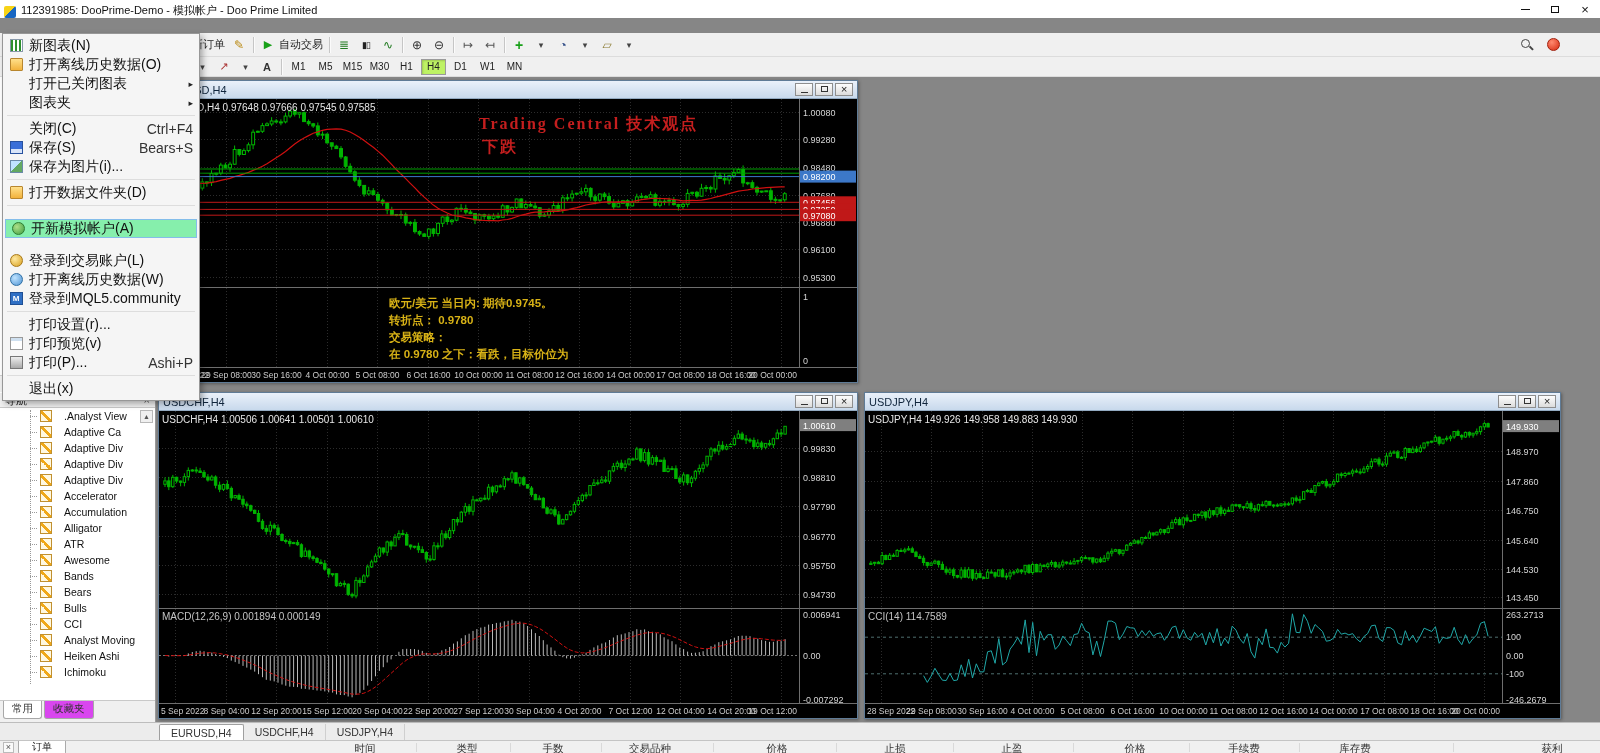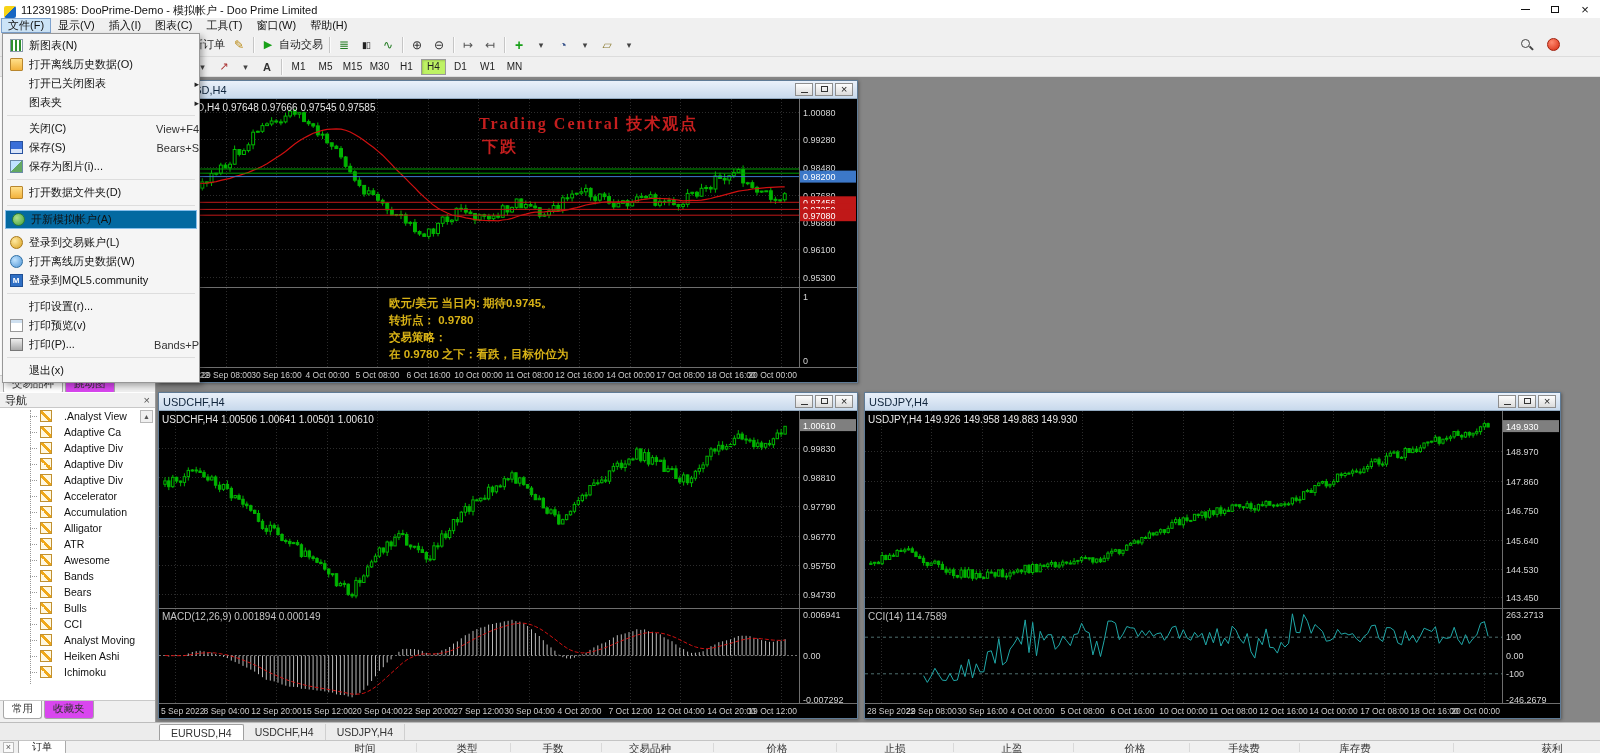--- a/index.html
+++ b/index.html
@@ -112,28 +112,28 @@
   
   .terminal{position:absolute;top:740px;left:0;right:0;bottom:0;background:#f0f0f0;border-top:1px solid #c4c4c4;font-size:10.5px;z-index:4}
   .term-close{position:absolute;left:3px;top:1px;width:11px;height:11px;text-align:center;color:#555;border:1px solid #bbb;background:#fafafa;font-size:9px;line-height:9px}
   .term-close::before{content:"×"}
   .term-tab{position:absolute;left:18px;top:0;height:13px;padding:0 13px;background:#fff;border:1px solid #aaa;border-top:none;display:flex;align-items:center;font-size:10px;border-radius:0 0 2px 2px;color:#222}
   .tcol{position:absolute;top:1px;transform:translateX(-50%);color:#333;white-space:nowrap}
   .tsepv{position:absolute;top:2px;width:1px;height:9px;background:#d9d9d9}
 
   
   .menu-pop{position:absolute;left:2px;top:33px;width:198px;z-index:100;background:#f5f5f5;border:1px solid #979797;box-shadow:3px 3px 6px rgba(0,0,0,.3);padding:2px 0}
-  .mi{height:19px;display:flex;align-items:center;font-size:11px;color:#111;}
+  .mi{height:19px;display:flex;align-items:center;font-size:14px;color:#111;padding-right:6px}
   .mi .gut{flex:0 0 26px;display:flex;align-items:center;justify-content:center}
   .mic{width:13px;height:13px;display:flex;align-items:center;justify-content:center}
   .mi .lbl{flex:1;white-space:nowrap}
   .mi .sc{color:#333;padding-left:8px}
   .subar{width:10px;text-align:right;color:#222;font-size:9px}
   .subar::before{content:"▸"}
-  .mi.hl{background:#0369a1;box-shadow:inset 0 0 0 1px #84bdea;margin:4px 2px}
+  .mi.hl{background:#86efac;box-shadow:inset 0 0 0 1px #84bdea;margin:13px 2px}
   .msep{height:1px;background:#ddd;margin:3px 4px}
   .mic-chart-new{border:1px solid #8899aa;background:repeating-linear-gradient(90deg,#2d8f2d 0 2px,#fff 2px 4px)}
   .mic-folder,.mic-folder-open{background:linear-gradient(#ffe08a,#f2b23c);border:1px solid #b8862e;border-radius:1px}
   .mic-disk{background:#3a6fd8;border:1px solid #27519e;box-shadow:inset 0 -4px 0 #d8e4f8}
   .mic-image{background:linear-gradient(135deg,#bfe3ff 50%,#63a963 50%);border:1px solid #6b8aa8}
   .mic-account{background:radial-gradient(circle at 35% 35%,#aee08a,#3f9f3f);border-radius:50%;border:1px solid #2e7d32}
   .mic-login{background:radial-gradient(circle at 35% 35%,#ffe9a0,#d8a020);border-radius:50%;border:1px solid #a87818}
   .mic-web{background:radial-gradient(circle at 35% 35%,#bfe3ff,#4f94d4);border-radius:50%;border:1px solid #2f6fa4}
   .mic-mql5{background:#2f6fc4;border:1px solid #1f4f94}
   .mic-mql5::before{content:"M";color:#fff;font-size:8px;font-weight:bold}
@@ -154,29 +154,20 @@
         </div>
       <div class="cap-btn">
           <span class="glyph-max"></span>
         </div>
       <div class="cap-btn">
           <span class="glyph-close"></span>
         </div>
     </div>
   </div>
 
-  <div class="menubar">
-      <div class="mb-item active">文件(F)</div>
-      <div class="mb-item">显示(V)</div>
-      <div class="mb-item">插入(I)</div>
-      <div class="mb-item">图表(C)</div>
-      <div class="mb-item">工具(T)</div>
-      <div class="mb-item">窗口(W)</div>
-      <div class="mb-item">帮助(H)</div>
-    </div>
 
   <div class="toolbar t1">
     <div class="t1-left">
         <div class="tbtn">
           <span class="tbi gi-new-chart"></span>
         </div>
         <div class="tbtn">
           <span class="tbi gi-dropdown-arrow"></span>
         </div>
         <span class="tsep"></span>
@@ -1783,21 +1774,21 @@
       </div>
       <div class="mi">
         <span class="gut"></span>
         <span class="lbl">图表夹</span>
         <span class="subar"></span>
       </div>
       <div class="msep"></div>
       <div class="mi">
         <span class="gut"></span>
         <span class="lbl">关闭(C)</span>
-        <span class="sc">View+F4</span>
+        <span class="sc">Ctrl+F4</span>
       </div>
       <div class="mi">
         <span class="gut">
           <span class="mic mic-disk"></span>
         </span>
         <span class="lbl">保存(S)</span>
         <span class="sc">Bears+S</span>
       </div>
       <div class="mi">
         <span class="gut">
@@ -1846,21 +1837,21 @@
         <span class="gut">
           <span class="mic mic-preview"></span>
         </span>
         <span class="lbl">打印预览(v)</span>
       </div>
       <div class="mi">
         <span class="gut">
           <span class="mic mic-printer"></span>
         </span>
         <span class="lbl">打印(P)...</span>
-        <span class="sc">Bands+P</span>
+        <span class="sc">Ashi+P</span>
       </div>
       <div class="msep"></div>
       <div class="mi">
         <span class="gut"></span>
         <span class="lbl">退出(x)</span>
       </div>
     </div>
 
 </div>
 

